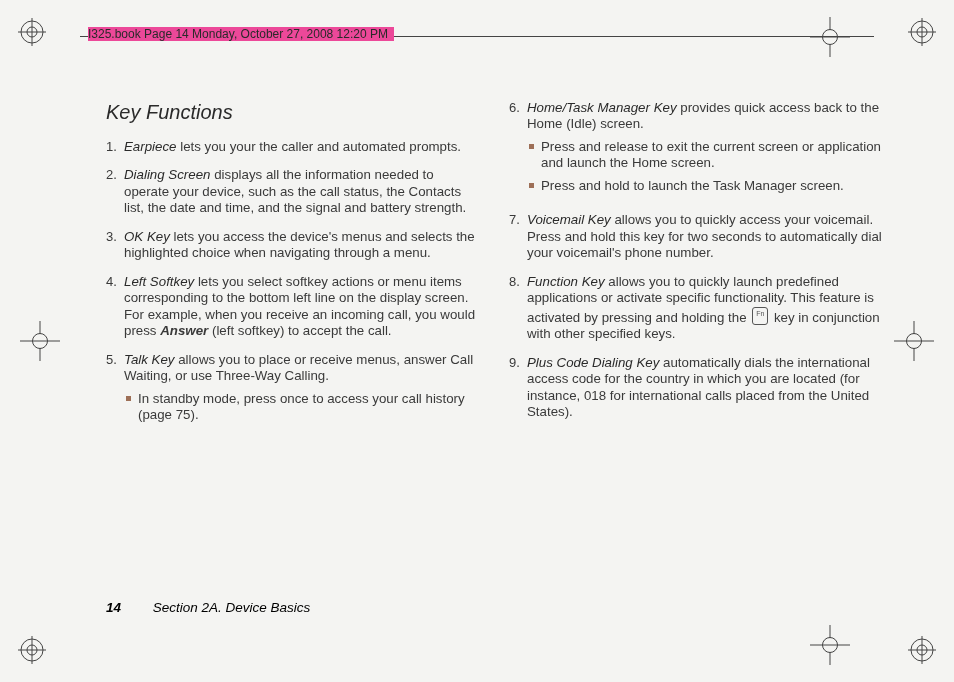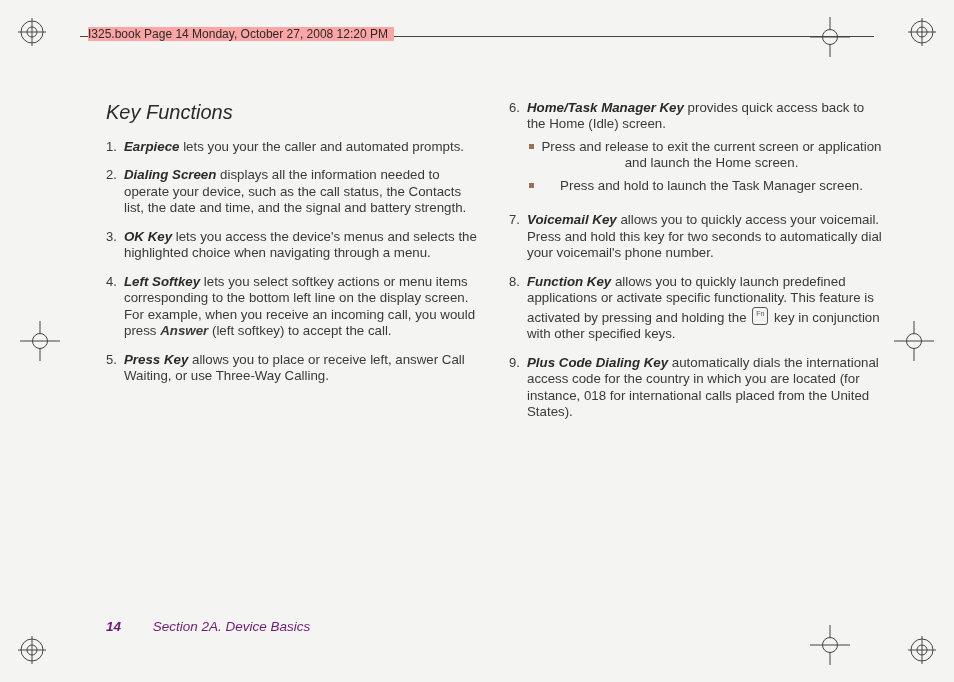--- a/index.html
+++ b/index.html
@@ -60,21 +60,21 @@
     right:80px;
     height:1px;
     background:#444;
   }
   .header-text {
     position:absolute;
     top:27px;
     left:88px;
     font-size:12px;
     color:#2a2a2a;
-    background:#fca5a5;
+    background:#ec4899;
     padding-right:6px;
   }
   .content {
     position:absolute;
     top:100px;
     bottom:70px;
     left:106px;
     right:72px;
     display:flex;
     gap:30px;
@@ -103,34 +103,33 @@
   }
   ol.numlist > li .num {
     position:absolute;
     left:0;
     top:0;
     font-size:13px;
     color:#3a3a3a;
   }
   .term {
     font-style:italic;
-    font-weight:700;
+    font-weight:400;
     color:#2a2a2a;
     text-align:center;
   }
   .term-inline {
     font-style:italic;
     font-weight:700;
     text-align:center;
   }
   ul.sublist {
     list-style:none;
     margin:6px 0 0 0;
     padding:0;
-    text-align:center;
   }
   ul.sublist > li {
     position:relative;
     padding:0 0 6px 14px;
   }
   ul.sublist > li:before {
     content:"";
     position:absolute;
     left:2px;
     top:5px;
@@ -154,24 +153,24 @@
     left:0; right:0;
     text-align:center;
     font-size:7px;
     top:2px;
     color:#555;
     font-style:normal;
   }
   .footer {
     position:absolute;
     left:106px;
-    bottom:48px;
+    bottom:67px;
     font-style:italic;
     font-size:13.5px;
-    color:#701a75;
+    color:#000000;
   }
   .footer .pg {
     font-weight:600;
     margin-right:28px;
   }
 </style>
 </head>
 <body>
 
 <div class="reg" style="left:18px; top:18px;">
@@ -244,22 +243,23 @@
       <li>
         <span class="num">3.</span>
         <span class="term">OK Key</span><span> lets you access the device's menus and selects the highlighted choice when navigating through a menu.</span>
       </li>
       <li>
         <span class="num">4.</span>
         <span class="term">Left Softkey</span><span> lets you select softkey actions or menu items corresponding to the bottom left line on the display screen. For example, when you receive an incoming call, you would press </span><span class="term-inline">Answer</span><span> (left softkey) to accept the call.</span>
       </li>
       <li>
         <span class="num">5.</span>
-        <span class="term">Press Key</span><span> allows you to place or receive left, answer Call Waiting, or use Three-Way Calling.</span>
+        <span class="term">Talk Key</span><span> allows you to place or receive menus, answer Call Waiting, or use Three-Way Calling.</span>
         <ul class="sublist">
+          <li>In standby mode, press once to access your call history (page 75).</li>
         </ul>
       </li>
     </ol>
   </div>
 
   <div class="col">
     <ol class="numlist">
       <li>
         <span class="num">6.</span>
         <span class="term">Home/Task Manager Key</span><span> provides quick access back to the Home (Idle) screen.</span>

